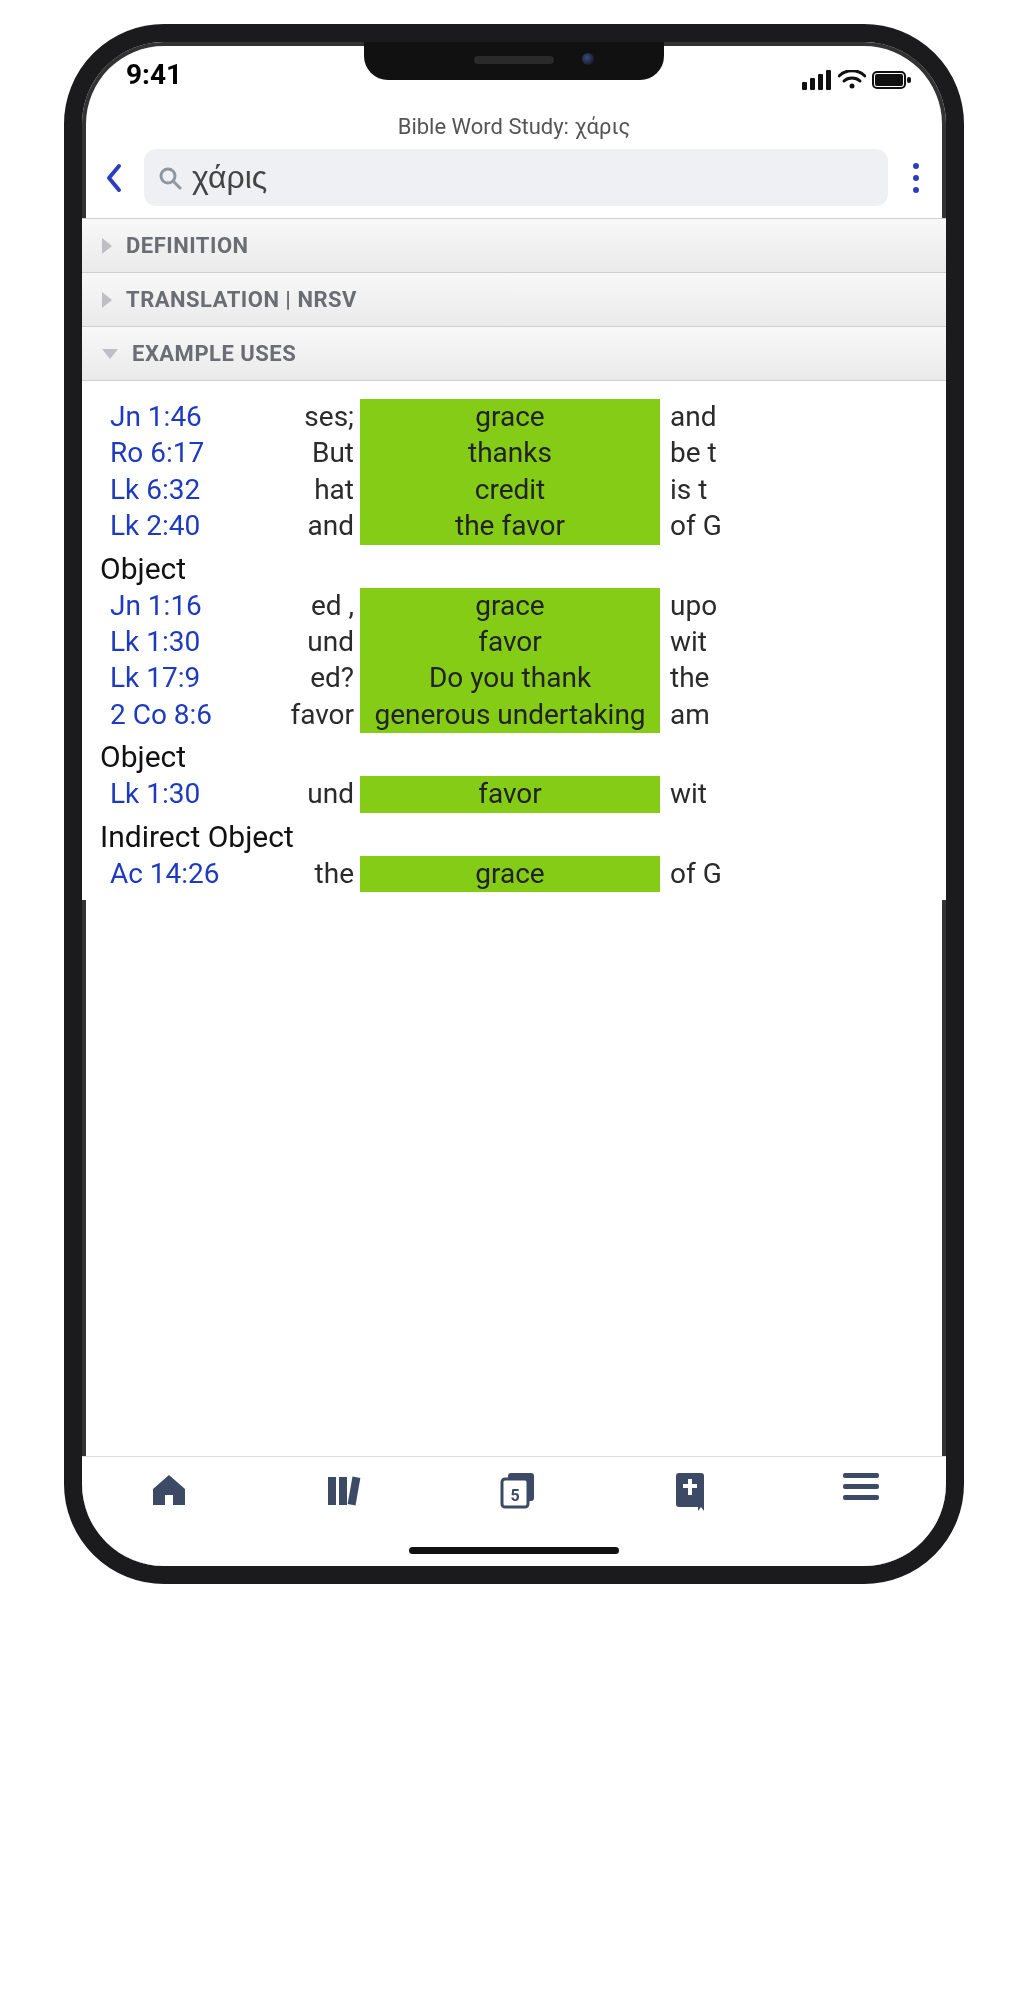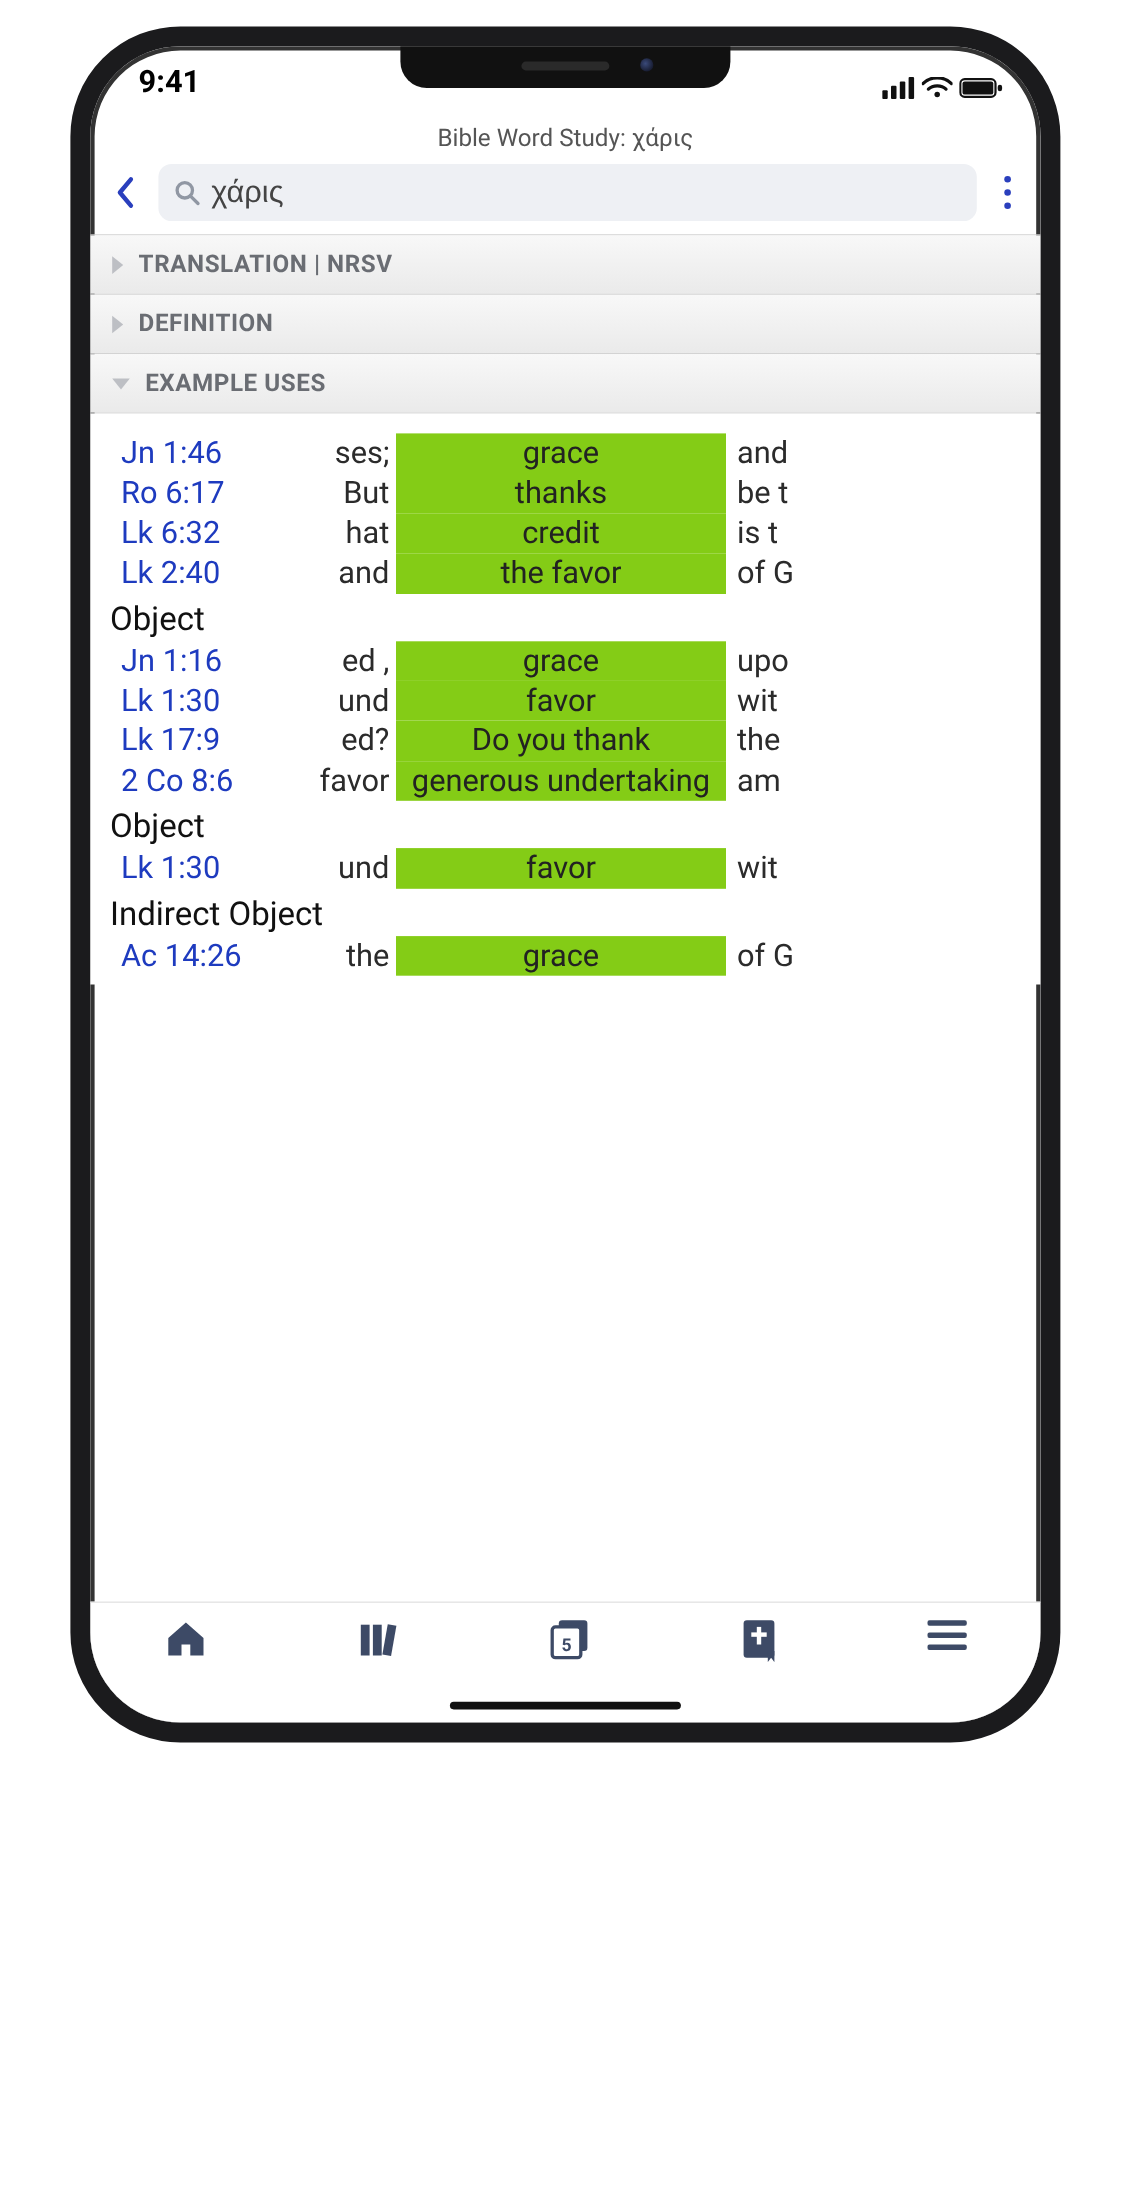--- a/index.html
+++ b/index.html
@@ -88,21 +88,21 @@
     display: flex; align-items: center;
     background: #eef0f4;
     border-radius: 12px;
     padding: 10px 14px;
     gap: 10px;
     color: #7a7f88;
   }
   .search-box input {
     flex: 1;
     border: none; background: transparent;
-    font-size: 28px;
+    font-size: 32px;
     color: #444;
     outline: none;
   }
   .more-btn {
     width: 40px; height: 44px;
     display: flex; align-items: center; justify-content: center;
     color: #2a3fbd;
   }
 
   
@@ -233,25 +233,25 @@
           <circle cx="5" cy="4" r="3" fill="#2a3fbd"></circle>
           <circle cx="5" cy="16" r="3" fill="#2a3fbd"></circle>
           <circle cx="5" cy="28" r="3" fill="#2a3fbd"></circle>
         </svg>
       </div>
     </div>
 
     <div class="sections">
       <div class="section-header">
         <span class="tri-right"></span>
-        <span>TRANSLATION | NRSV</span>
+        <span>DEFINITION</span>
       </div>
       <div class="section-header">
         <span class="tri-right"></span>
-        <span>DEFINITION</span>
+        <span>TRANSLATION | NRSV</span>
       </div>
       <div class="section-header">
         <span class="tri-down"></span>
         <span>EXAMPLE USES</span>
       </div>
 
       <div class="example-body" id="example-body">
 
           <div class="row">
             <div class="ref">Jn 1:46</div>

